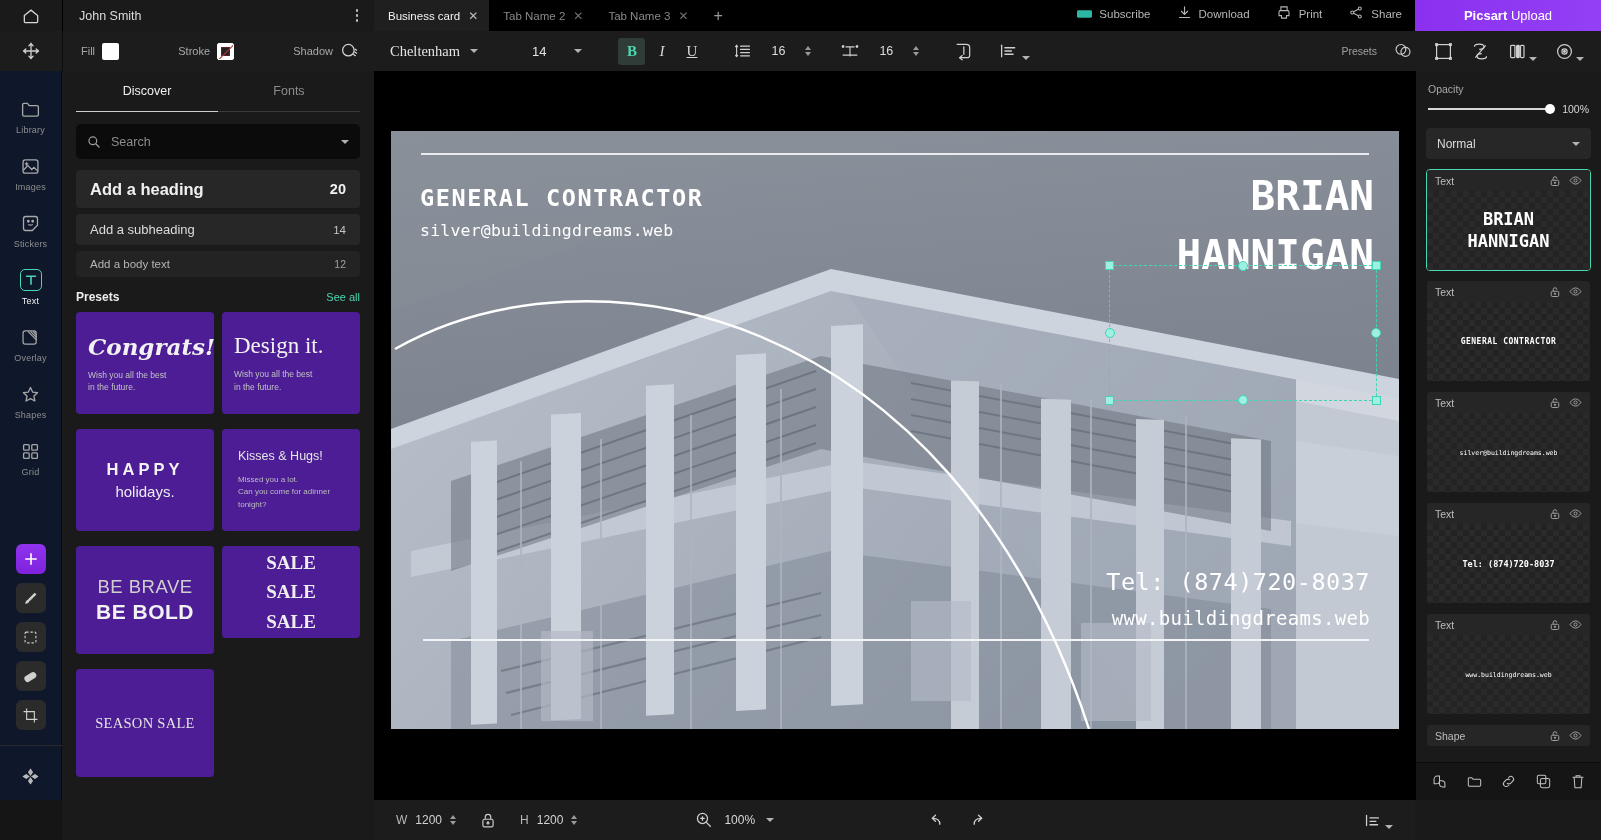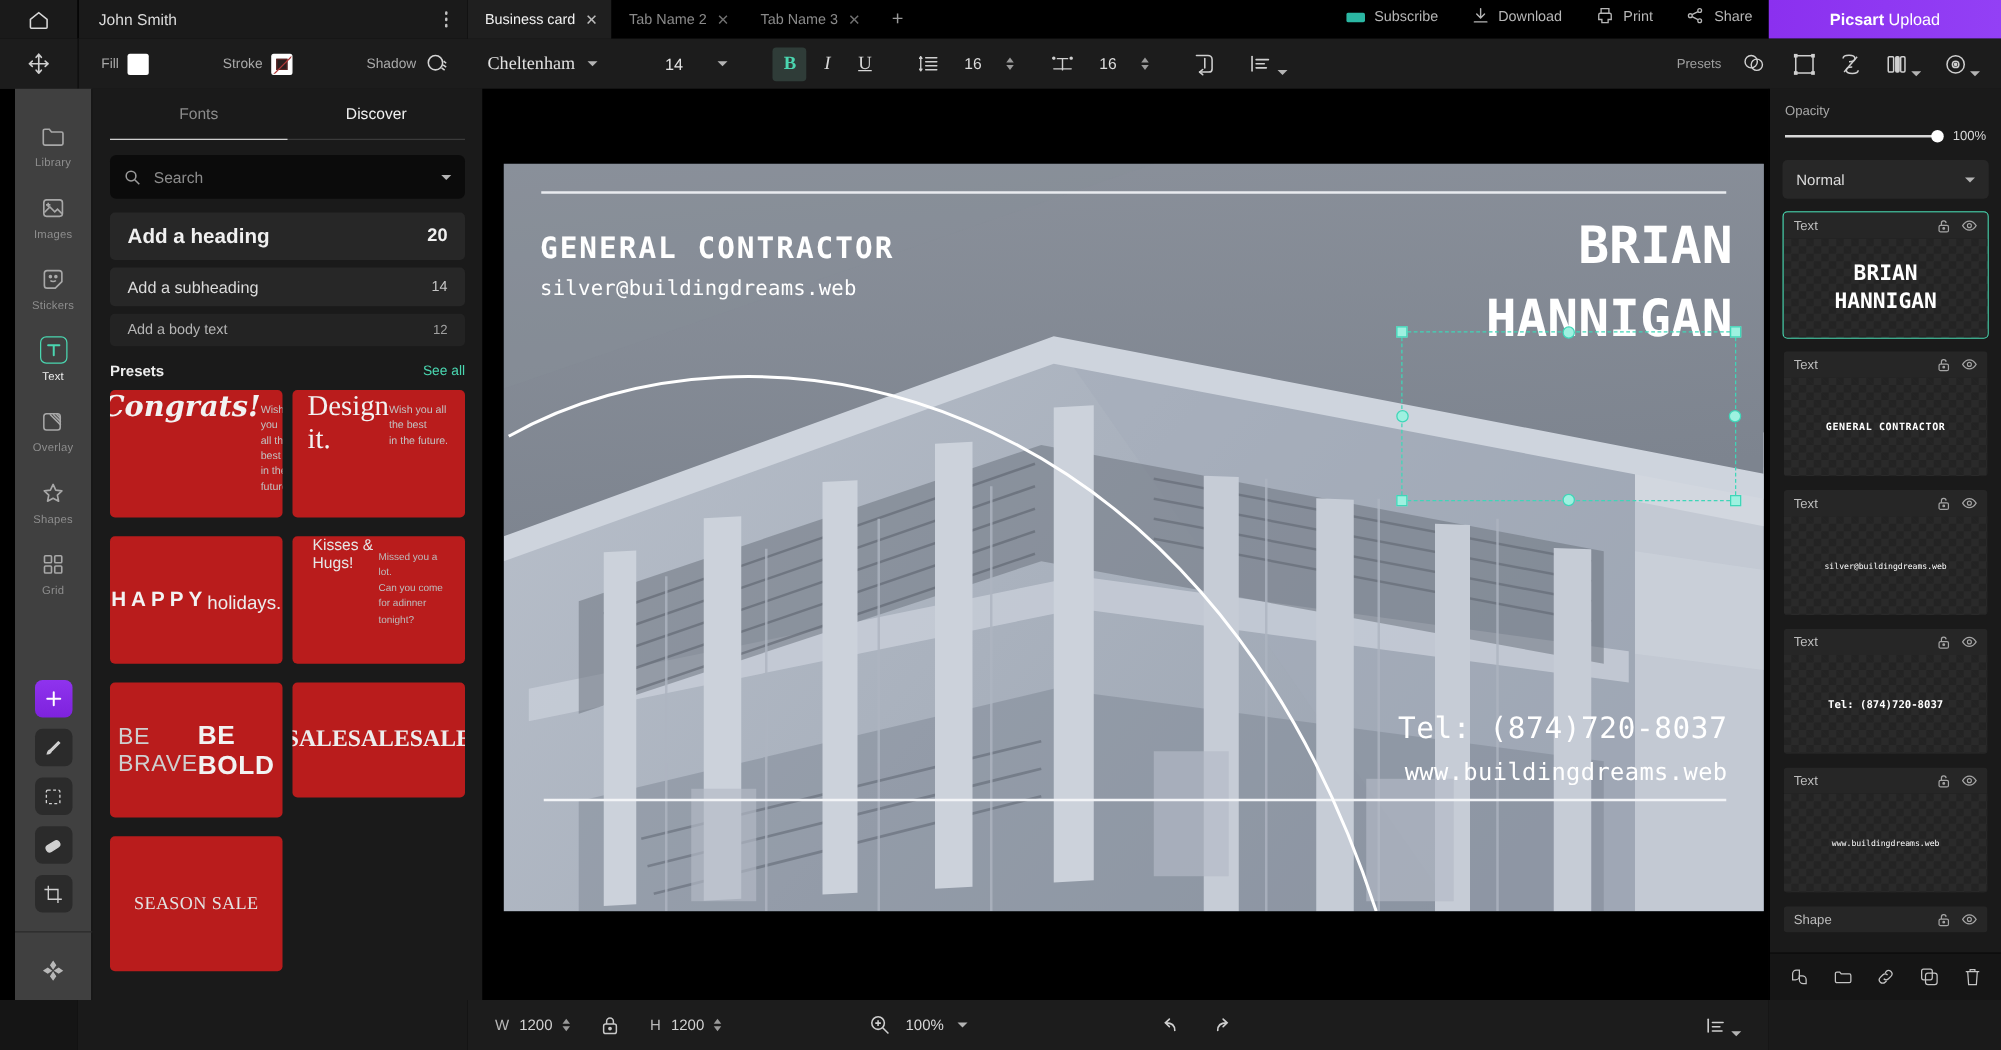--- a/index.html
+++ b/index.html
@@ -104,24 +104,23 @@
     gap: 0; background: #1c1c1c; padding-right: 8px;
   }
   .presets-lbl { font-size: 10.5px; color: #a0a0a0; margin-right: 7px; }
   .sb-ri { padding: 0 9px; cursor:pointer; display:flex; align-items:center; }
 
   
   .mainrow { flex: 1; display: flex; min-height: 0; }
 
   
   .rail {
-    width: 62px; background: #404040; display: flex; flex-direction: column;
+    width: 62px; background: #0f172a; display: flex; flex-direction: column;
     align-items: center; padding-top: 16px; flex: 0 0 62px;
     border-right: 1px solid #0a0a0a;
-    margin-left: 12px;
   }
   .rail-item {
     width: 62px; padding: 11px 0 9px; display: flex; flex-direction: column;
     align-items: center; gap: 5px; cursor: pointer;
   }
   .rail-item .lbl { font-size: 9px; color: #8e8e8e; letter-spacing: .2px; }
   .rail-item.active .lbl { color: #f0f0f0; }
   .rail-ico { width: 22px; height: 22px; display: flex; align-items: center; justify-content: center; }
   .rail-item.active .rail-ico {
     border: 1.4px solid #4ad6b0; border-radius: 5px; color: #4ad6b0;
@@ -169,23 +168,23 @@
     display: flex; align-items: center; justify-content: space-between;
     padding: 13px 14px 8px;
   }
   .presets-head .t { font-size: 12px; font-weight: 700; color: #ececec; }
   .presets-head .a { font-size: 11px; color: #4ad6b0; cursor: pointer; }
   .preset-grid {
     display: grid; grid-template-columns: 1fr 1fr; gap: 8px; padding: 0 14px 16px;
     overflow-y: auto; flex: 1;
   }
   .pcard {
-    background: #b91c1c; border-radius: 4px; height: 102px;
-    display: flex; flex-direction: row; align-items: center; justify-content: center;
-    cursor: pointer; padding: 0 12px; overflow: hidden;
+    background: #4c1d95; border-radius: 4px; height: 102px;
+    display: flex; flex-direction: column; align-items: center; justify-content: center;
+    cursor: pointer; padding: 10px 12px; overflow: hidden;
   }
   .pc-congrats { font-family: "DejaVu Serif", serif; font-style: italic; font-weight: 700; font-size: 23px; color: #f2f2f2; }
   .pc-sub { font-size: 8.5px; color: #c2c2c2; line-height: 1.45; margin-top: 9px; align-self: flex-start; }
   .pc-design { font-family: "Liberation Serif", serif; font-size: 23px; color: #f2f2f2; align-self:flex-start;}
   .pc-happy { font-size: 16.5px; font-weight: 700; letter-spacing: 4px; color: #f2f2f2; }
   .pc-holidays { font-size: 15px; color: #ececec; margin-top: 4px; }
   .pc-kisses { font-size: 12.5px; color: #e6e6e6; align-self: flex-start; }
   .pc-kisses-sub { font-size: 8px; color: #bdbdbd; line-height: 1.55; margin-top: 11px; align-self: flex-start; }
   .pc-brave { font-size: 18.5px; color: #cfcfcf; letter-spacing: .5px; }
   .pc-bold { font-size: 21px; font-weight: 700; color: #f2f2f2; letter-spacing: .5px; margin-top:2px;}
@@ -587,22 +586,22 @@
               <path d="M12 14l2.4 3.6L12 21l-2.4-3.4z" fill="#b8b8b8"></path>
             <path d="M3 12l3.6-2.4L10 12l-3.4 2.4z" fill="#b8b8b8"></path>
               <path d="M14 12l3.6-2.4L21 12l-3.4 2.4z" fill="#b8b8b8"></path>
             </svg>
         </div>
       </div>
     </div>
 
     <div class="lpanel">
       <div class="lp-tabs">
+        <div class="lp-tab active">Discover</div>
         <div class="lp-tab">Fonts</div>
-        <div class="lp-tab active">Discover</div>
       </div>
       <div class="lp-underline"></div>
 
       <div class="search-wrap">
         <div class="search-box">
           <span>
             <svg width="14" height="14" viewBox="0 0 18 18" fill="none" stroke="#9a9a9a" stroke-width="1.6">
               <circle cx="7.5" cy="7.5" r="5"></circle>
                 <path d="M11.3 11.3 16 16"></path>
               </svg>

